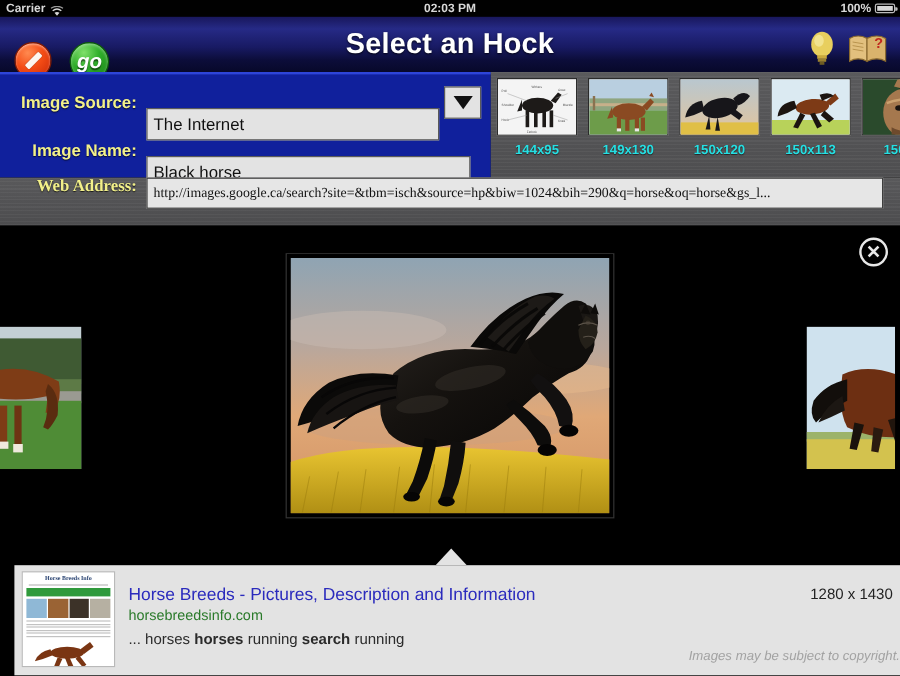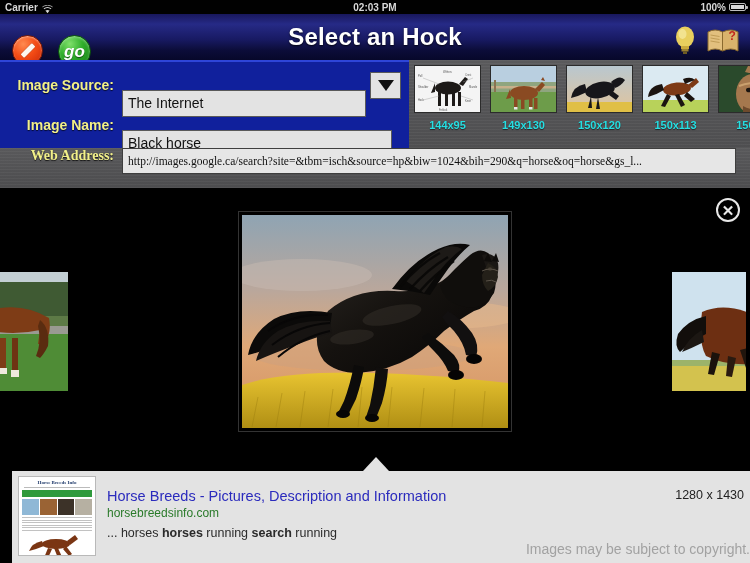--- a/index.html
+++ b/index.html
@@ -209,21 +209,21 @@
     position: absolute; left: 95px; top: 55px;
     color: #2b2b2b; font-size: 12.5px;
   }
   .res-snippet b { font-weight: bold; }
   .res-dims {
     position: absolute; right: 18px; top: 17px;
     color: #222; font-size: 12.5px;
   }
   .res-copy {
     position: absolute; right: 12px; top: 70px;
-    color: #a2a2a2; font-size: 14px;
+    color: #a2a2a2; font-size: 11px; font-style: italic;
   }
 </style>
 </head>
 <body>
 
 <div id="app">
 
   <div class="status-bar">
     <div class="status-left">
       <span>Carrier</span>

